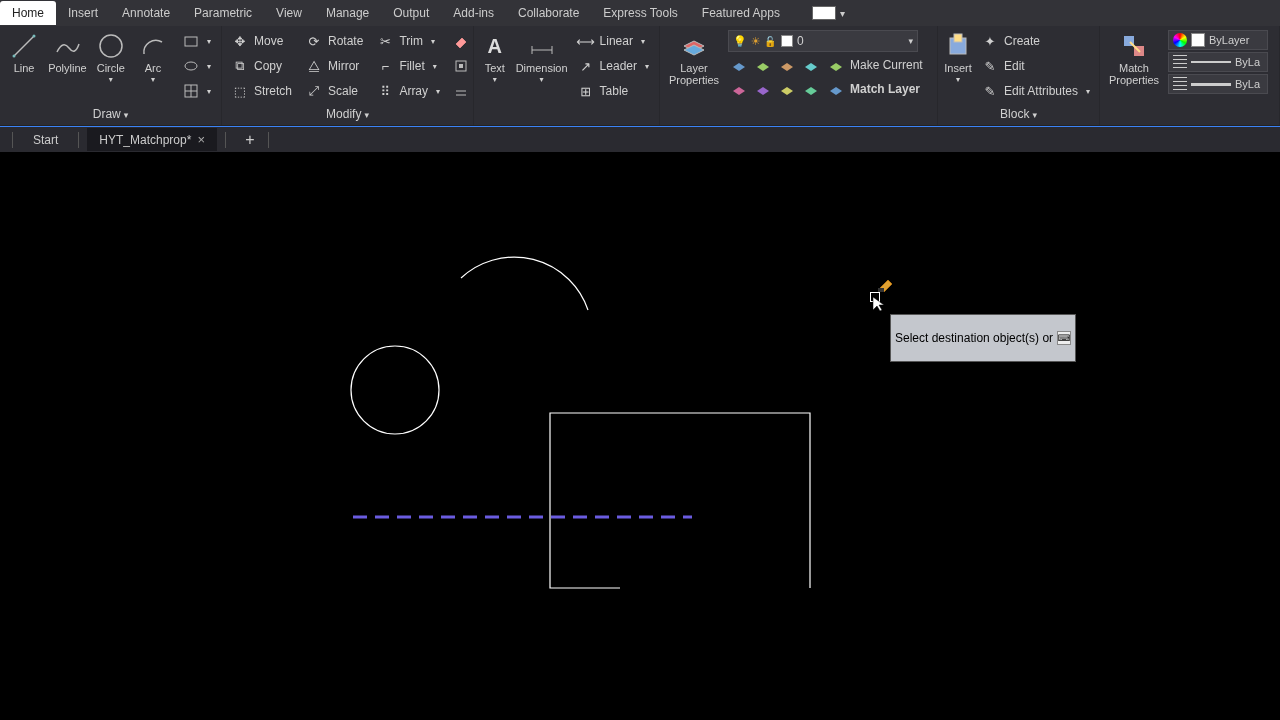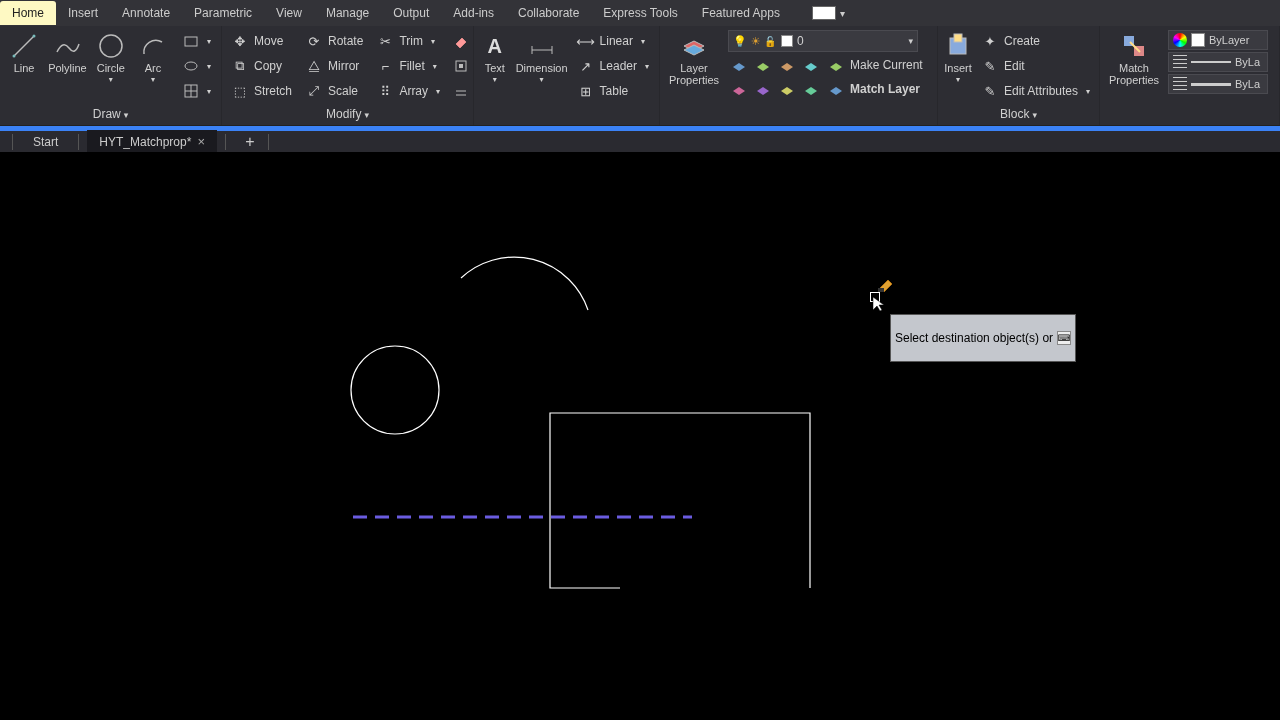--- a/index.html
+++ b/index.html
@@ -1,21 +1,21 @@
 <!DOCTYPE html>
 <html><head>
 <meta charset="utf-8">
 <style>
 * { box-sizing: border-box; margin: 0; padding: 0; font-family: "Segoe UI", Arial, sans-serif; }
 body { width: 1280px; height: 720px; background: #000; overflow: hidden; position: relative; }
 
 
 .menubar { display: flex; height: 26px; background: #333338; align-items: center; font-size: 12px; color: #ccc; }
 .menubar .tab { padding: 5px 12px; cursor: pointer; }
-.menubar .tab.active { background: #fef9c3; color: #222; border-top-left-radius: 3px; border-top-right-radius: 3px; }
+.menubar .tab.active { background: #ffffff; color: #222; border-top-left-radius: 3px; border-top-right-radius: 3px; }
 .menubar .flag { margin-left: 20px; width: 24px; height: 14px; background: linear-gradient(to right, #fff 36%, #c60c30 36%, #c60c30 38%, #fff 38%); border:1px solid #666; position: relative; }
 .menubar .dd { color:#ccc; margin-left:4px; font-size:10px; }
 
 
 .ribbon { display: flex; height: 100px; background: #2d2d33; color: #d0d0d0; font-size: 12px; border-bottom: 1px solid #222; }
 .panel { border-right: 1px solid #27272c; display: flex; flex-direction: column; justify-content: space-between; position: relative; }
 .panel-body { display: flex; padding: 4px 6px 0 6px; gap: 6px; flex: 1; }
 .panel-title { text-align: center; font-size: 12px; padding: 3px 0 4px 0; color: #d0d0d0; cursor: pointer; }
 .panel-title .tri { font-size: 9px; margin-left: 3px; }
 
@@ -35,21 +35,21 @@
 .layer-dd { display:flex; align-items:center; background:#3a3a40; border:1px solid #4a4a50; height:22px; width:190px; padding:0 4px; gap:4px; cursor:pointer; }
 .layer-dd .sq { width:12px; height:12px; background:#fff; border:1px solid #888; }
 .layer-dd .dd { margin-left:auto; font-size:9px; }
 
 .prop-dd { display:flex; align-items:center; background:#3a3a40; border:1px solid #4a4a50; height:20px; padding:0 4px; gap:4px; cursor:pointer; font-size:11px; }
 .prop-dd .sw { width:14px; height:14px; }
 .line-sw { width:40px; height:2px; background:#ccc; }
 .line-sw.thick { height:3px; }
 
 
-.drawtabs { display:flex; align-items:center; height:26px; background:#2a2a30; border-top:5px solid #3b82f6; font-size:12px; padding-left:6px; gap:2px; }
+.drawtabs { display:flex; align-items:center; height:26px; background:#2a2a30; border-top:1px solid #3b82f6; font-size:12px; padding-left:6px; gap:2px; }
 .drawtab { padding:4px 12px; color:#ccc; background:#222228; cursor:pointer; position:relative; display:flex; align-items:center; gap:6px; }
 .drawtab.start { background:#2a2a30; }
 .drawtab.active { background:#1a1a1f; }
 .drawtab .close { font-size:13px; color:#aaa; cursor:pointer; }
 .drawtab-add { width:20px; height:20px; display:flex; align-items:center; justify-content:center; color:#ccc; cursor:pointer; margin-left:6px; font-size:16px; }
 .drawtabs .sep { width:1px; height:16px; background:#555; margin:0 6px; }
 
 
 .canvas { position:absolute; top:152px; left:0; right:0; bottom:0; background:#000; }
 svg.drawing { position:absolute; top:0; left:0; }

